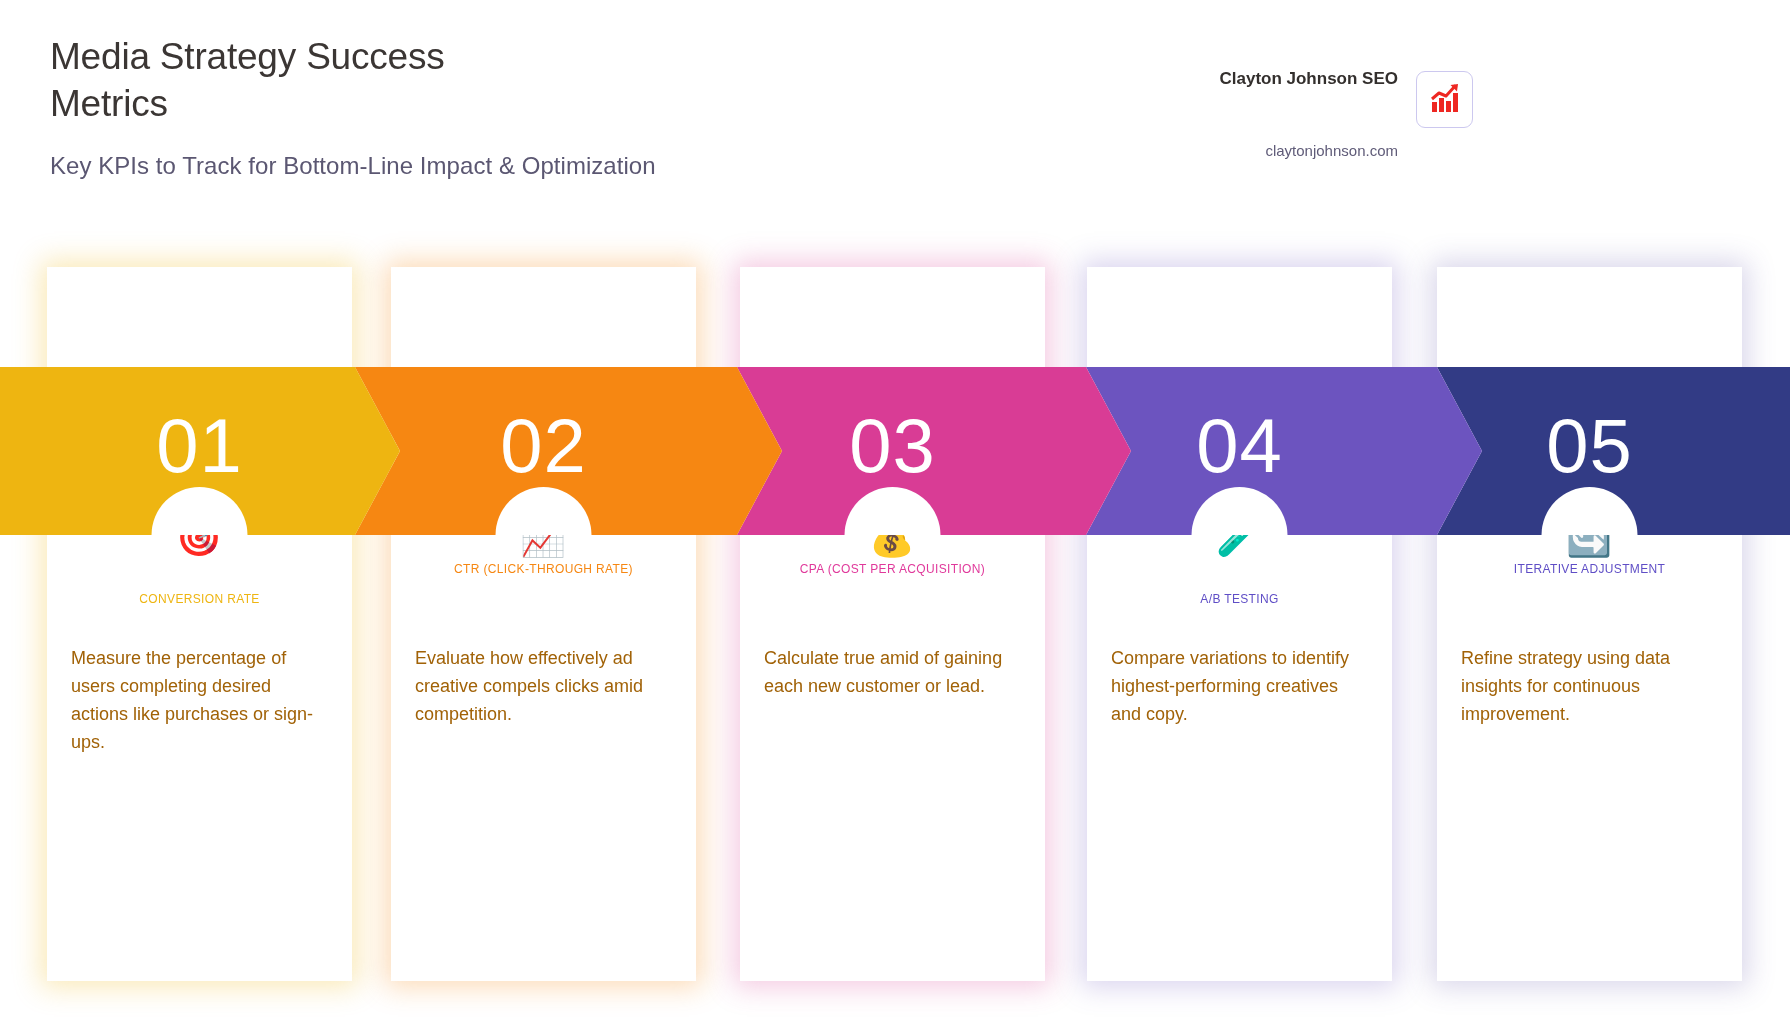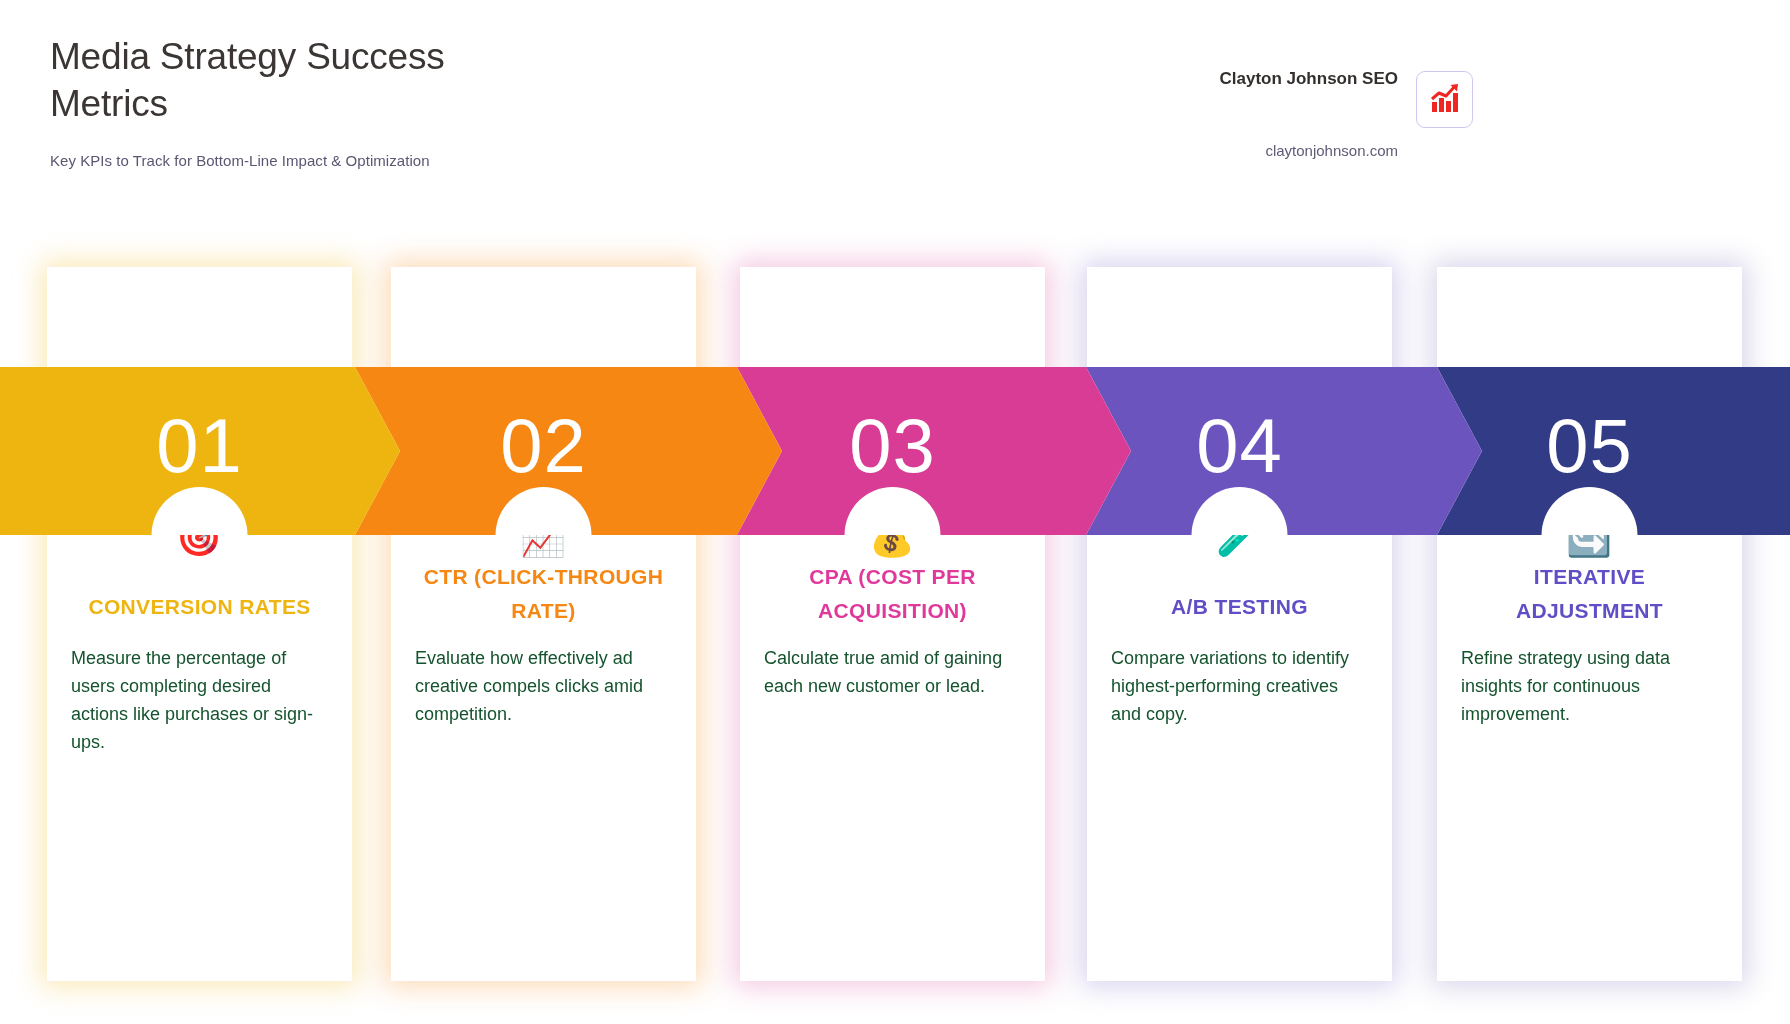--- a/index.html
+++ b/index.html
@@ -15,21 +15,21 @@
     position:absolute; left:3px; top:0; width:1506px; height:200px;
   }
   #title {
     position:absolute; left:47px; top:33px;
     width:520px;
     font-size:37px; font-weight:400; line-height:1.28;
     color:#3b3634; letter-spacing:-0.2px;
   }
   #subtitle {
     position:absolute; left:47px; top:152px;
-    font-size:15px; font-weight:400;
+    font-size:24px; font-weight:400;
     color:#5b5772; letter-spacing:0.05px;
   }
 
   #brand {
     position:absolute; right:36px; top:38px;
     display:flex; align-items:center; gap:0px;
   }
   #brand-text { text-align:right; padding-right:18px; }
   #brand-name {
     font-size:17px; font-weight:bold; color:#332f2d; line-height:1.45;
@@ -61,29 +61,29 @@
     overflow:hidden;
   }
   .card-emoji {
     position:absolute; left:0; top:252px; width:100%;
     text-align:center; font-size:37px; line-height:1;
     font-family:"DejaVu Sans", sans-serif;
   }
   .card-title {
     position:absolute; left:24px; width:257px;
     text-align:center;
-    font-size:21px; font-weight:bold; line-height:1.62;
+    font-size:12px; font-weight:normal; line-height:1.62;
     letter-spacing:0.35px;
   }
   .card-title.one-line { top:323px; }
   .card-title.two-line { top:293px; }
   .card-body {
     position:absolute; left:24px; width:257px;
     font-size:18px; font-weight:400; line-height:1.56;
-    color:#14532d;
+    color:#a16207;
   }
   .card-body.one-line { top:377px; }
   .card-body.two-line { top:377px; }
 
   
   #band {
     position:absolute; left:0; top:323px; width:1790px; height:168px;
     pointer-events:none;
     margin-top:44px;
   }
@@ -113,21 +113,21 @@
         </svg>
       </span>
     </div>
   </div>
 </div>
 
 <div id="strip">
     <div class="card" style="left: 47px; top: 267px; width: 305px; height: 714px; box-shadow: rgba(238, 181, 17, 0.3) 0px 0px 26px 6px;">
       <div class="card-inner">
         <div class="card-emoji">🎯</div>
-        <div class="card-title one-line" style="color: rgb(238, 181, 17);">CONVERSION RATES</div>
+        <div class="card-title one-line" style="color: rgb(238, 181, 17);">CONVERSION RATE</div>
         <div class="card-body one-line">Measure the percentage of users completing desired actions like purchases or sign-ups.</div>
       </div>
     </div>
     <div class="card" style="left: 391px; top: 267px; width: 305px; height: 714px; box-shadow: rgba(246, 135, 18, 0.3) 0px 0px 26px 6px;">
       <div class="card-inner">
         <div class="card-emoji">📈</div>
         <div class="card-title two-line" style="color: rgb(246, 135, 18);">CTR (CLICK-THROUGH RATE)</div>
         <div class="card-body two-line">Evaluate how effectively ad creative compels clicks amid competition.</div>
       </div>
     </div>

